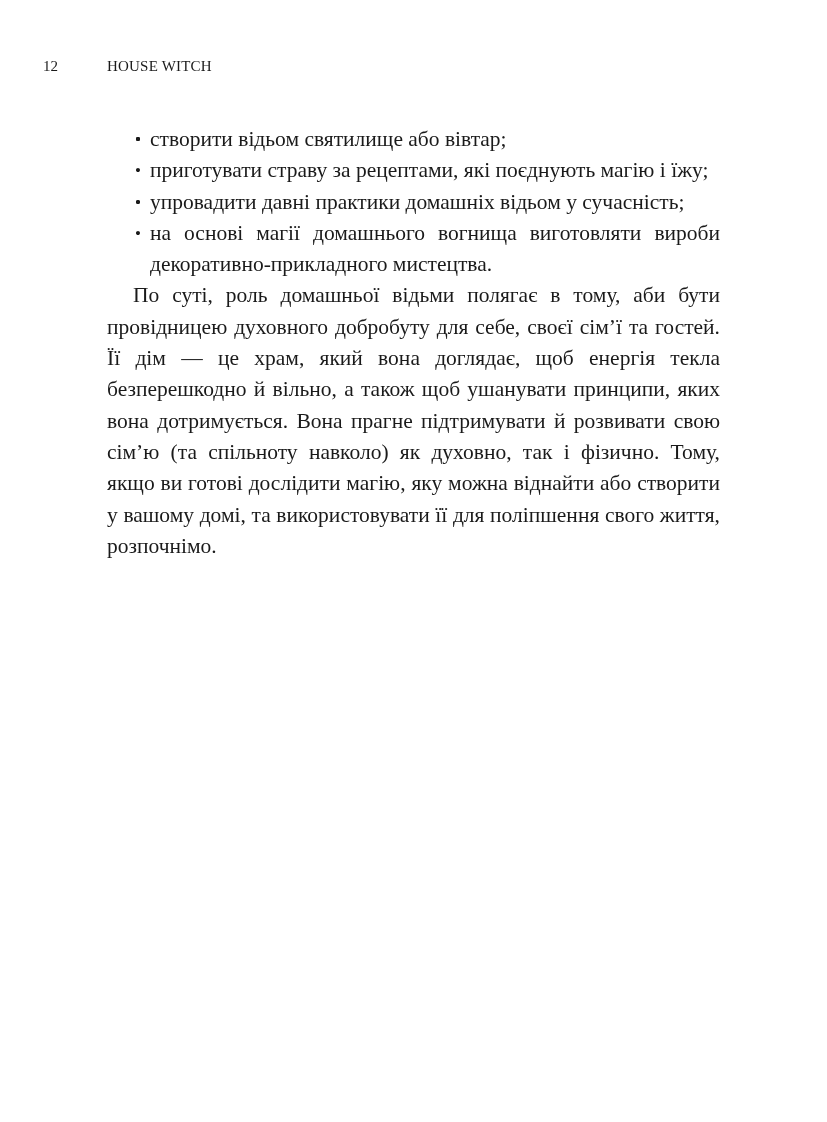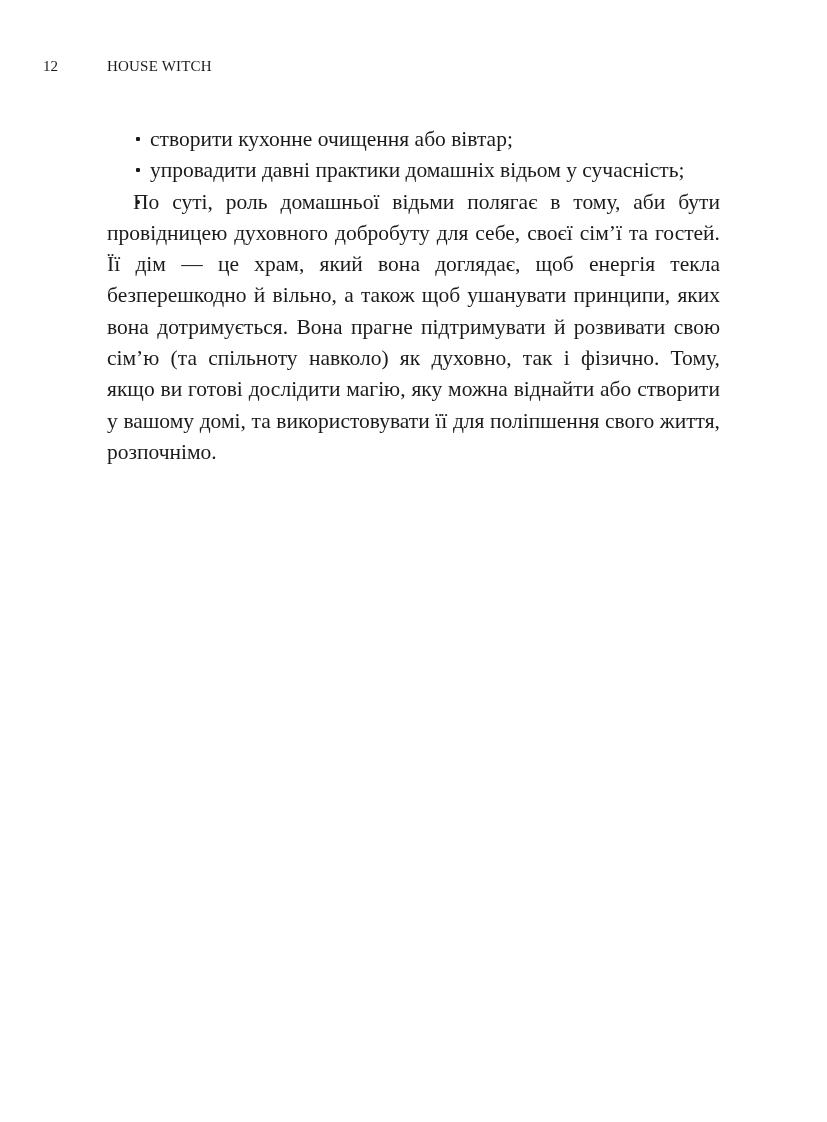--- a/index.html
+++ b/index.html
@@ -80,30 +80,32 @@
 <div class="text-block">
   <ul class="bullets">
     <li>
       <span class="bullet">•</span>
     </li>
     <li>
       <span class="bullet">•</span>
     </li>
     <li>
       <span class="bullet">•</span>
-      <span>створити кухонне очищення або вівтар;</span>
+      <span>створити відьом святилище або вівтар;</span>
     </li>
     <li>
       <span class="bullet">•</span>
+      <span>приготувати страву за рецептами, які поєднують магію і їжу;</span>
     </li>
     <li>
       <span class="bullet">•</span>
     </li>
     <li>
       <span class="bullet">•</span>
       <span>упровадити давні практики домашніх відьом у сучасність;</span>
     </li>
     <li>
       <span class="bullet">•</span>
+      <span>на основі магії домашнього вогнища виготовляти вироби декоративно-прикладного мистецтва.</span>
     </li>
   </ul>
   <p class="body-para">По суті, роль домашньої відьми полягає в тому, аби бути провідницею духовного добробуту для себе, своєї сім’ї та гостей. Її дім — це храм, який вона доглядає, щоб енергія текла безперешкодно й вільно, а також щоб ушанувати принципи, яких вона дотримується. Вона прагне підтримувати й розвивати свою сім’ю (та спільноту навколо) як духовно, так і фізично. Тому, якщо ви готові дослідити магію, яку можна віднайти або створити у вашому домі, та використовувати її для поліпшення свого життя, розпочнімо.</p>
 </div>
 
 </body></html>

